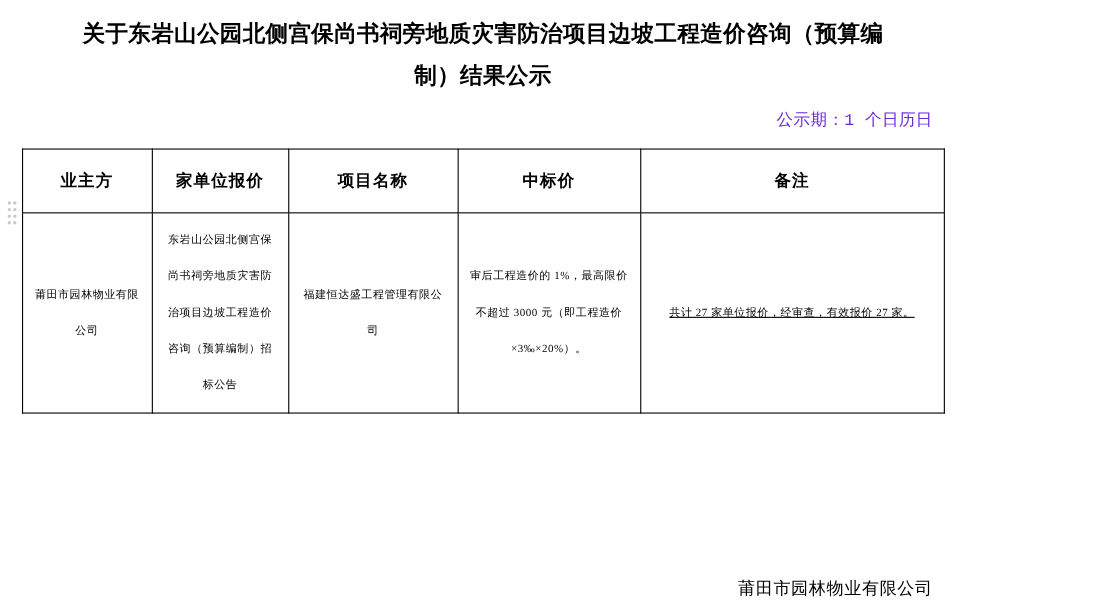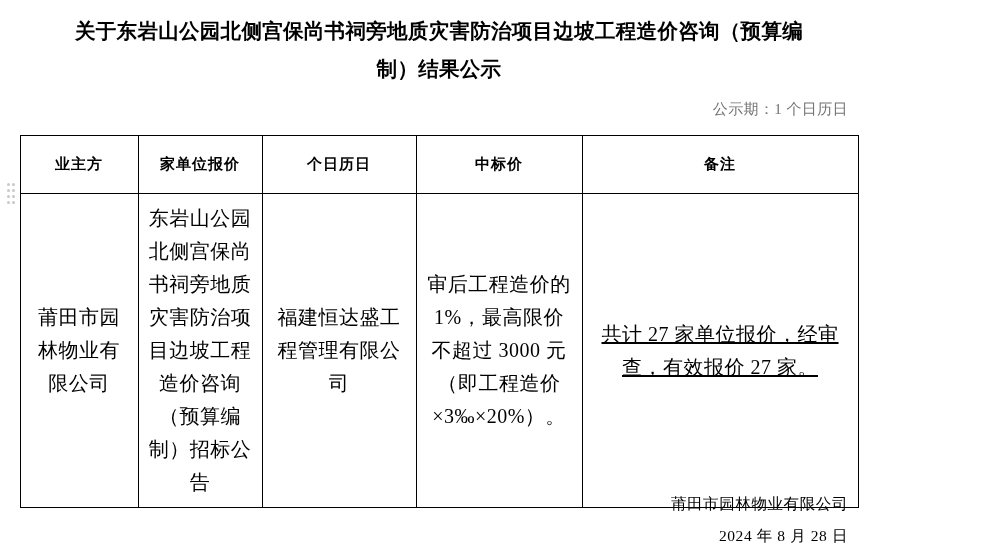--- a/index.html
+++ b/index.html
@@ -28,25 +28,25 @@
     font-weight: bold;
     font-size: 20.5px;
     line-height: 38px;
     text-align: center;
     color: #000;
     padding: 12px 60px 0 60px;
     letter-spacing: 0.3px;
   }
 
   .notice-period {
-    font-family: Liberation Serif, serif;
+    font-family: Liberation Mono, monospace;
     font-size: 15px;
     text-align: right;
     padding: 12px 30px 0 0;
-    color: #737373;
+    color: #6d28d9;
     letter-spacing: 0.4px;
   }
 
   table.main-table {
     border-collapse: collapse;
     margin: 16px auto 0 auto;
     width: 838px;
     table-layout: fixed;
   }
   table.main-table th,
@@ -57,21 +57,21 @@
     color: #000;
   }
   table.main-table th {
     font-family: "Liberation Sans", "DejaVu Sans", sans-serif;
     font-weight: bold;
     font-size: 15px;
     height: 55px;
     letter-spacing: 1px;
   }
   table.main-table td {
-    font-size: 20px;
+    font-size: 10px;
     line-height: 33px;
     padding: 8px 10px;
     letter-spacing: 0.5px;
   }
 
   .col-owner   { width: 118px; }
   .col-project { width: 124px; }
   .col-winner  { width: 154px; }
   .col-price   { width: 166px; }
   .col-remark  { width: 276px; }
@@ -138,34 +138,33 @@
       <col class="col-owner">
       <col class="col-project">
       <col class="col-winner">
       <col class="col-price">
       <col class="col-remark">
     </colgroup>
     <thead>
       <tr>
         <th>业主方</th>
         <th>家单位报价</th>
-        <th>个日历日</th>
+        <th>项目名称</th>
         <th>中标价</th>
         <th>备注</th>
       </tr>
     </thead>
     <tbody>
       <tr>
         <td class="cell-owner">莆田市园林物业有限公司</td>
         <td class="cell-project">东岩山公园北侧宫保尚书祠旁地质灾害防治项目边坡工程造价咨询（预算编制）招标公告</td>
         <td class="cell-winner">福建恒达盛工程管理有限公司</td>
         <td class="cell-price">审后工程造价的 1%，最高限价不超过 3000 元（即工程造价×3‰×20%）。</td>
         <td class="cell-remark">共计 27 家单位报价，经审查，有效报价 27 家。</td>
       </tr>
     </tbody>
   </table>
 
   <div class="footer">
     <div>莆田市园林物业有限公司</div>
-    <div>2024 年 8 月 28 日</div>
   </div>
 
 </div>
 
 </body></html>

